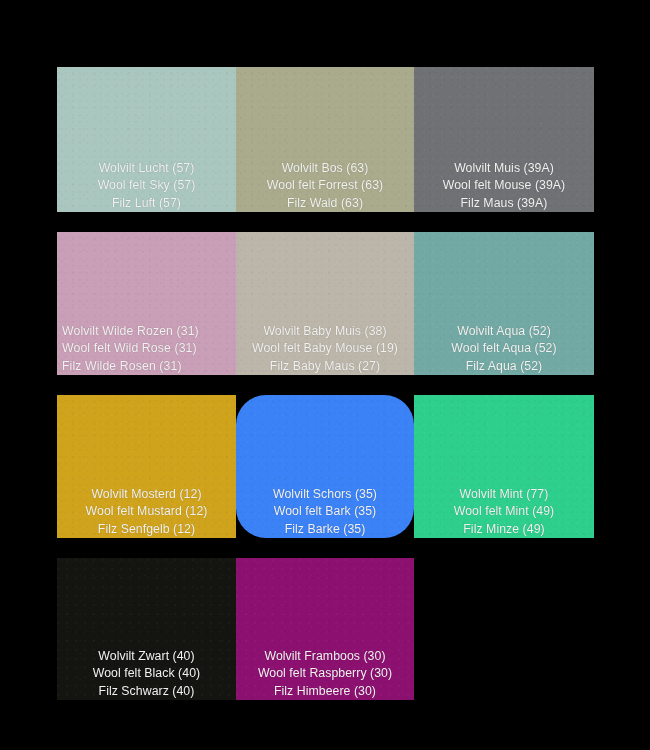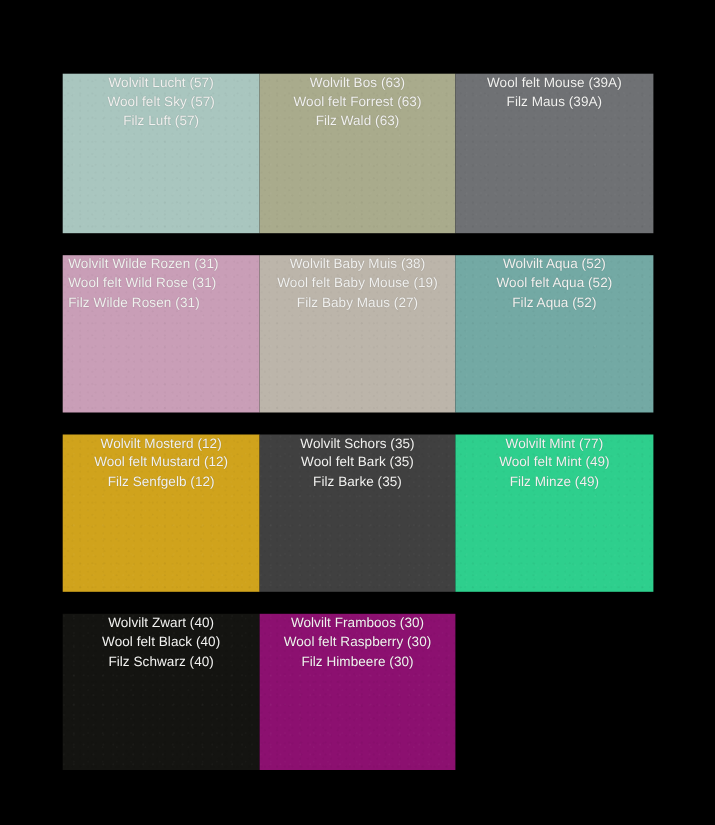--- a/index.html
+++ b/index.html
@@ -24,21 +24,21 @@
     display: grid;
     grid-template-columns: 179px 178px 180px;
     grid-template-rows: 165px 163px 163px 162px;
     background: #000000;
   }
   .swatch {
     position: relative;
     overflow: hidden;
     display: flex;
     flex-direction: column;
-    justify-content: flex-start;
+    justify-content: flex-end;
     box-sizing: border-box;
     margin-top: 20px;
   }
   
   .swatch::after {
     content: "";
     position: absolute;
     inset: 0;
     pointer-events: none;
     background-image:
@@ -85,20 +85,21 @@
     </div>
     <div class="swatch" style="background: rgb(169, 171, 140);">
       <div class="swatch-labels">
         <span class="swatch-label">Wolvilt Bos (63)</span>
         <span class="swatch-label">Wool felt Forrest (63)</span>
         <span class="swatch-label">Filz Wald (63)</span>
       </div>
     </div>
     <div class="swatch" style="background: rgb(111, 113, 116);">
       <div class="swatch-labels">
+        <span class="swatch-label">Wolvilt Muis (39A)</span>
         <span class="swatch-label">Wool felt Mouse (39A)</span>
         <span class="swatch-label">Filz Maus (39A)</span>
       </div>
     </div>
     <div class="swatch" style="background: rgb(201, 158, 183);">
       <div class="swatch-labels align-left">
         <span class="swatch-label">Wolvilt Wilde Rozen (31)</span>
         <span class="swatch-label">Wool felt Wild Rose (31)</span>
         <span class="swatch-label">Filz Wilde Rosen (31)</span>
       </div>
@@ -117,21 +118,21 @@
         <span class="swatch-label">Filz Aqua (52)</span>
       </div>
     </div>
     <div class="swatch" style="background: rgb(208, 163, 28);">
       <div class="swatch-labels">
         <span class="swatch-label">Wolvilt Mosterd (12)</span>
         <span class="swatch-label">Wool felt Mustard (12)</span>
         <span class="swatch-label">Filz Senfgelb (12)</span>
       </div>
     </div>
-    <div class="swatch" style="background: #404040;">
+    <div class="swatch" style="background: #3b82f6; border-radius: 30px;">
       <div class="swatch-labels">
         <span class="swatch-label">Wolvilt Schors (35)</span>
         <span class="swatch-label">Wool felt Bark (35)</span>
         <span class="swatch-label">Filz Barke (35)</span>
       </div>
     </div>
     <div class="swatch" style="background: rgb(46, 207, 141);">
       <div class="swatch-labels">
         <span class="swatch-label">Wolvilt Mint (77)</span>
         <span class="swatch-label">Wool felt Mint (49)</span>

